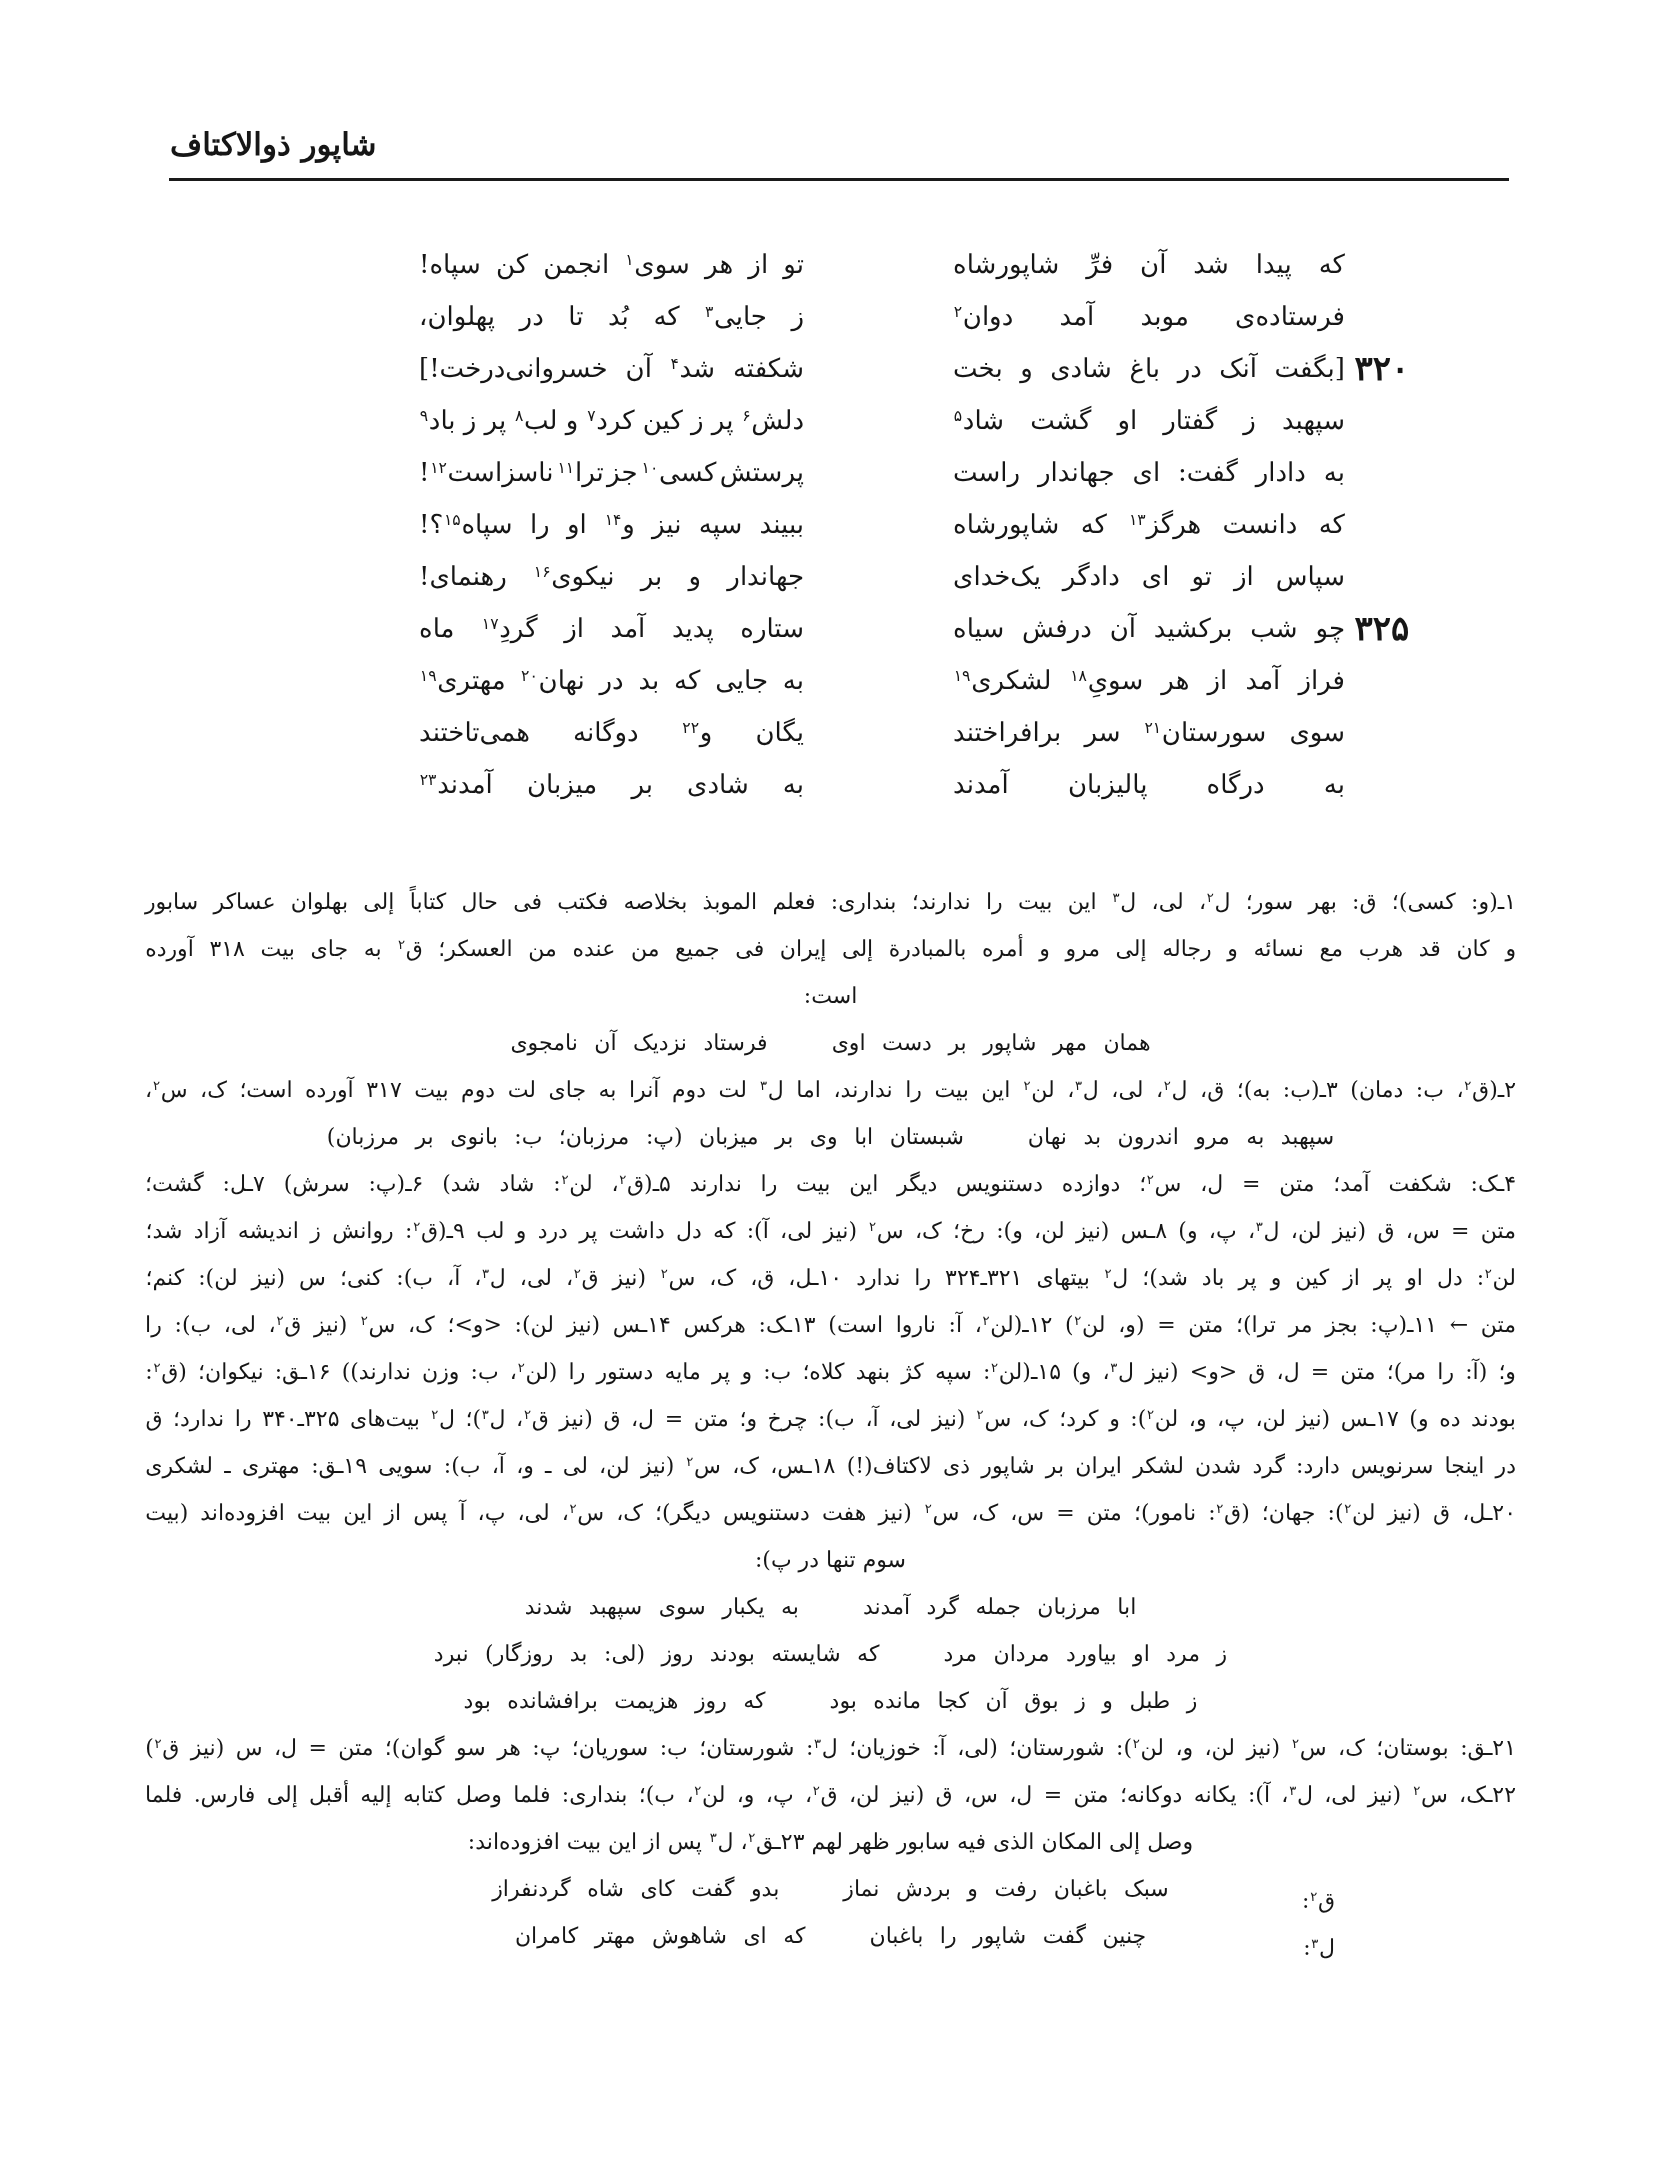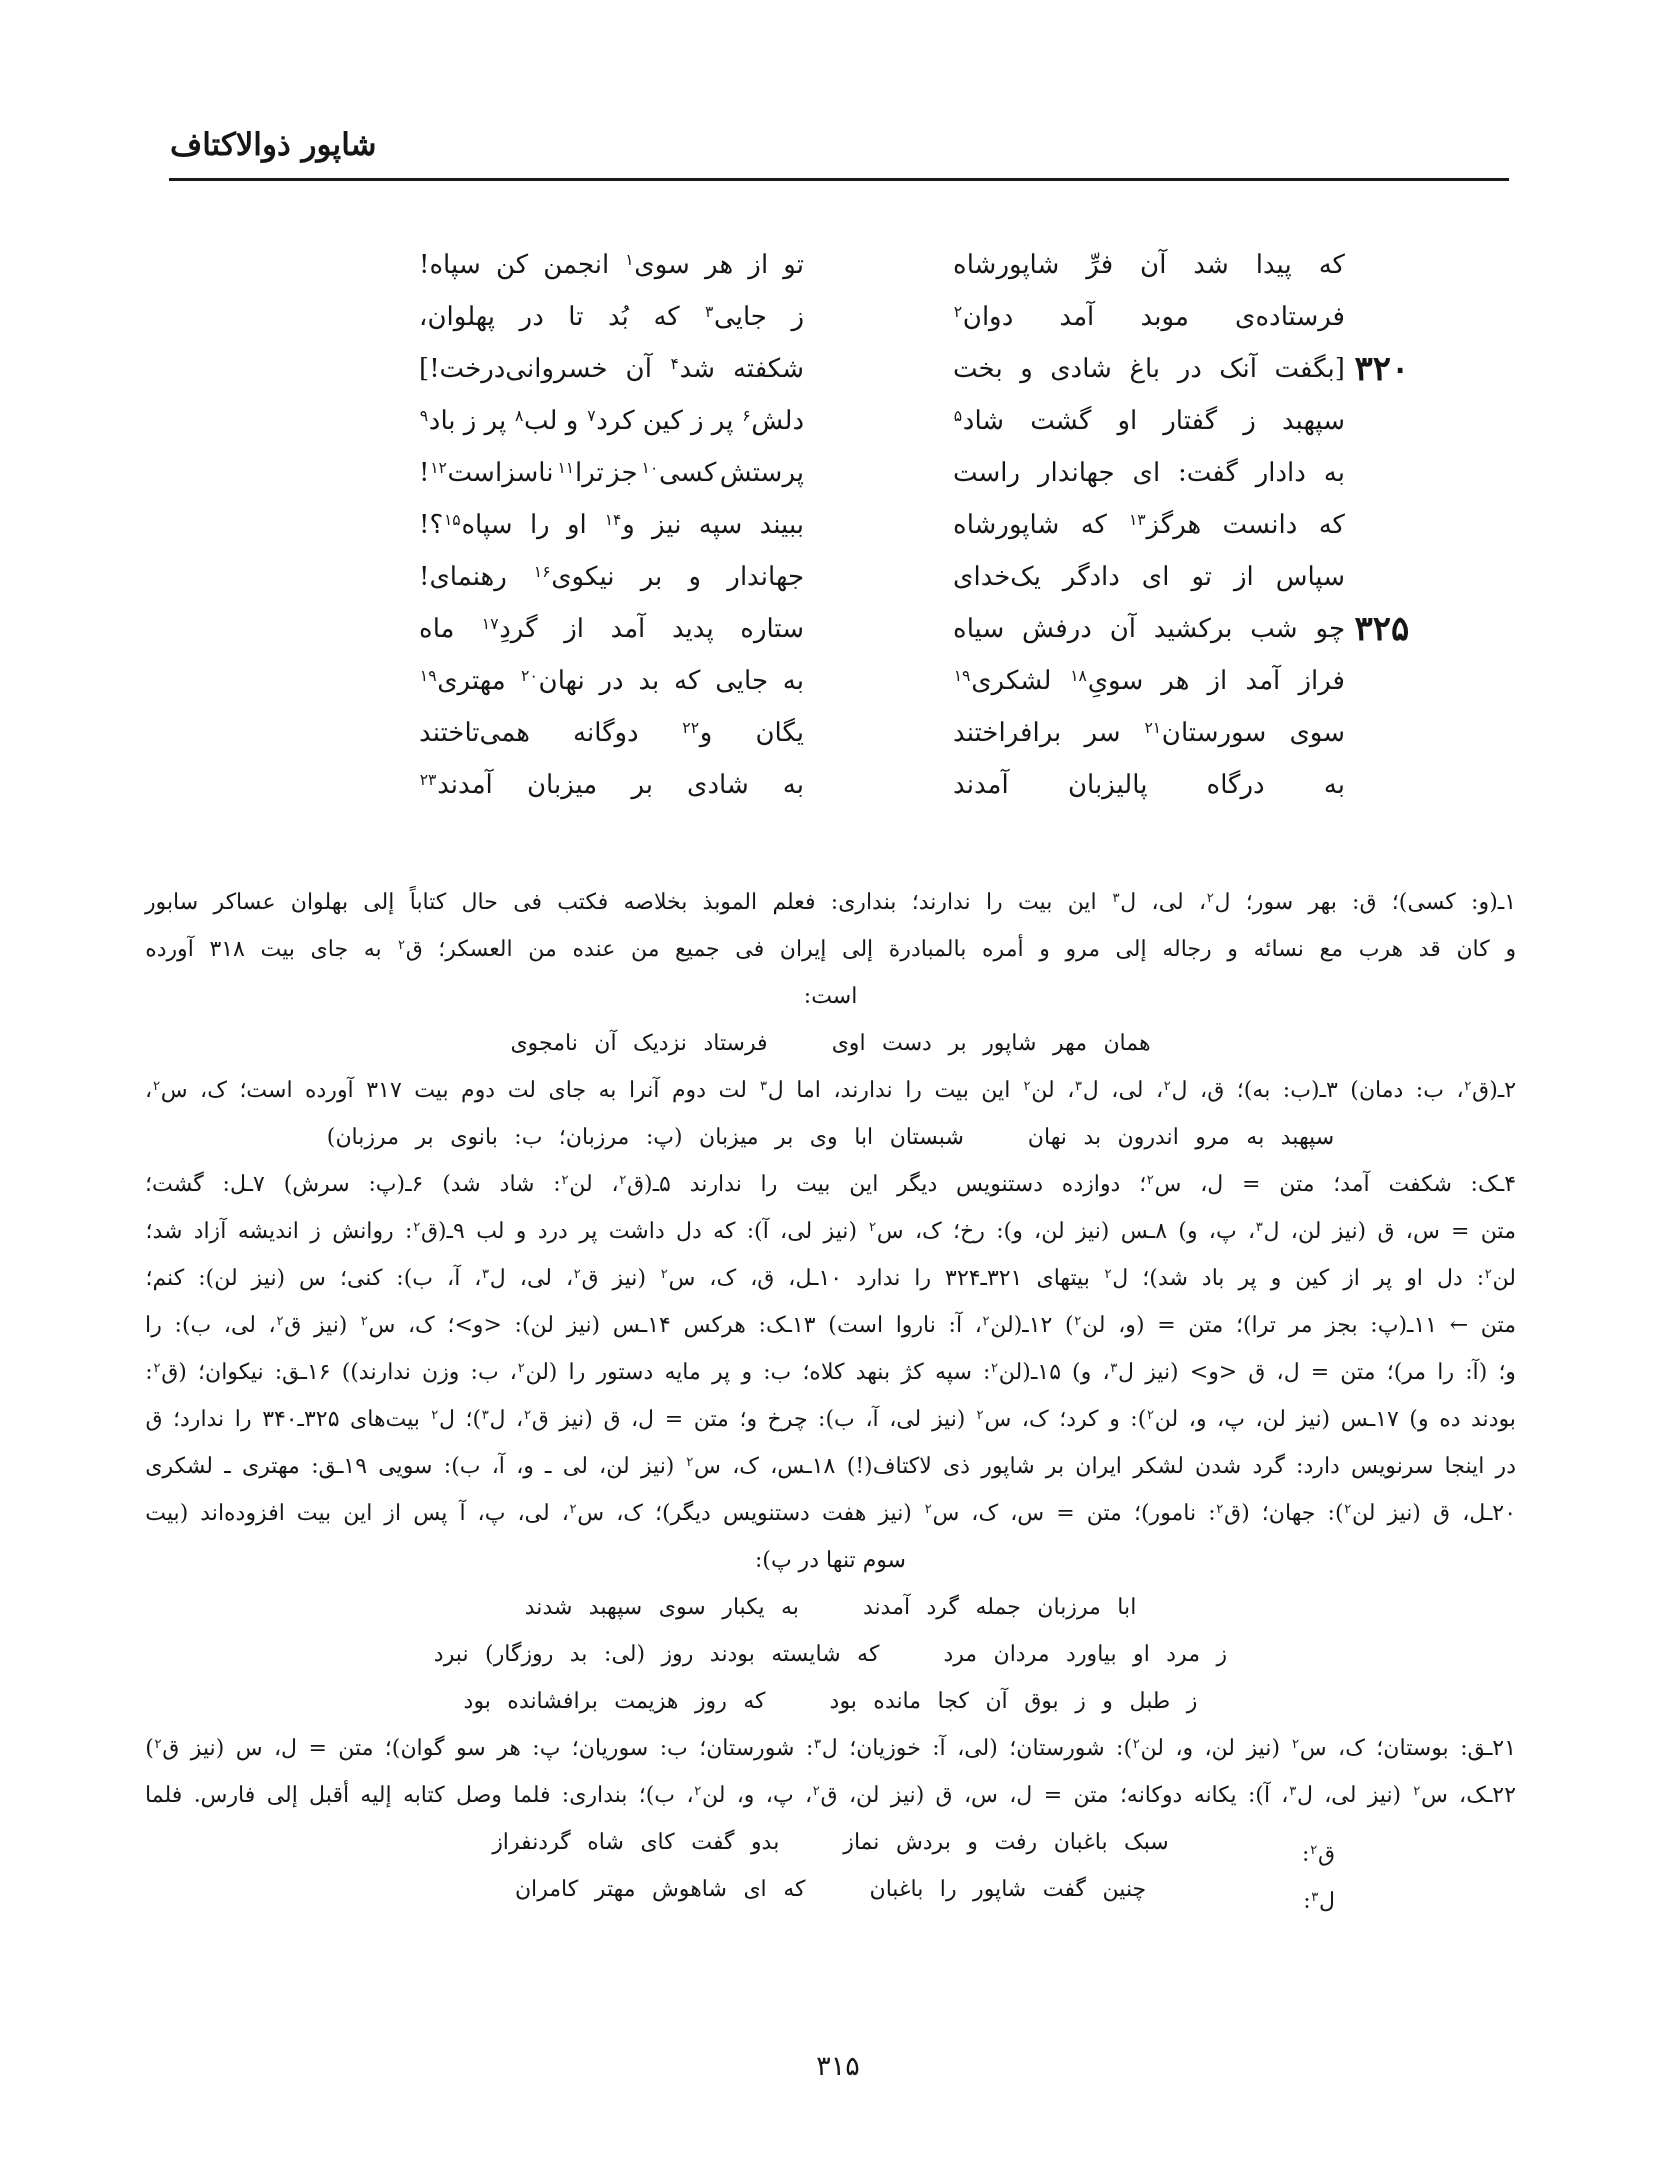--- a/index.html
+++ b/index.html
@@ -652,26 +652,26 @@
         <span>بنداری:</span>
         <span>فلما</span>
         <span>وصل</span>
         <span>کتابه</span>
         <span>إلیه</span>
         <span>أقبل</span>
         <span>إلی</span>
         <span>فارس.</span>
         <span>فلما</span>
       </div>
+      <div class="fn-line-short">وصل إلی المکان الذی فیه سابور ظهر لهم ۲۳ـق<sup>۲</sup>، ل<sup>۳</sup> پس از این بیت افزوده‌اند:</div>
       <div class="fn-verse">
         <div class="fn-verse-label">ق<sup>۲</sup>:</div>
         <div class="fn-hemi">سبک باغبان رفت و بردش نماز</div>
         <div class="fn-hemi">بدو گفت کای شاه گردنفراز</div>
       </div>
       <div class="fn-verse">
         <div class="fn-verse-label">ل<sup>۳</sup>:</div>
         <div class="fn-hemi">چنین گفت شاپور را باغبان</div>
         <div class="fn-hemi">که ای شاهوش مهتر کامران</div>
       </div>
     </div>
-  <div class="page-number">۳۱۵</div>
 </div>
 
 
 </body></html>

